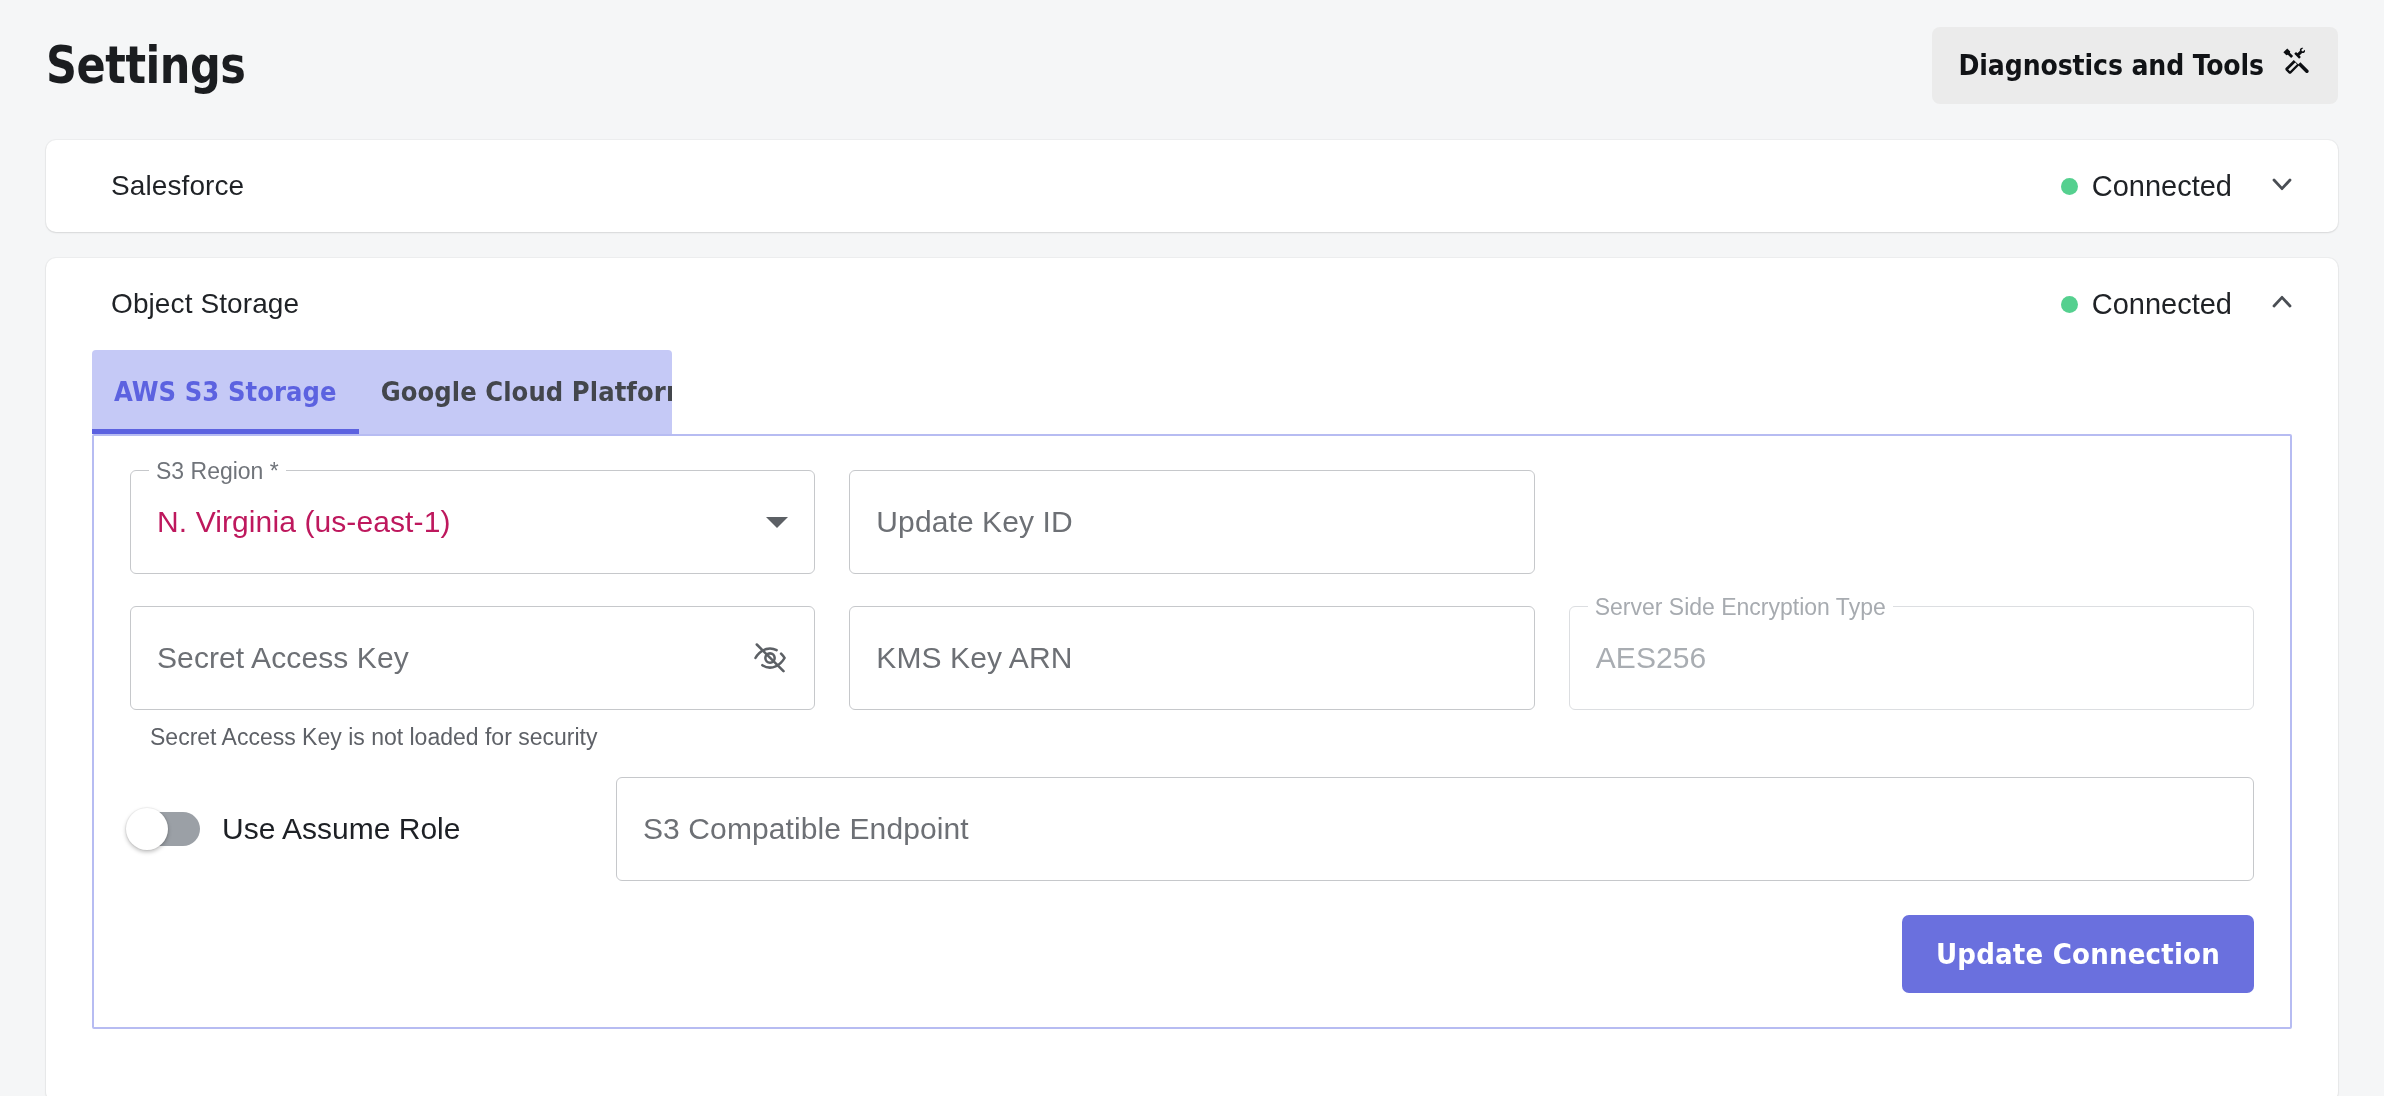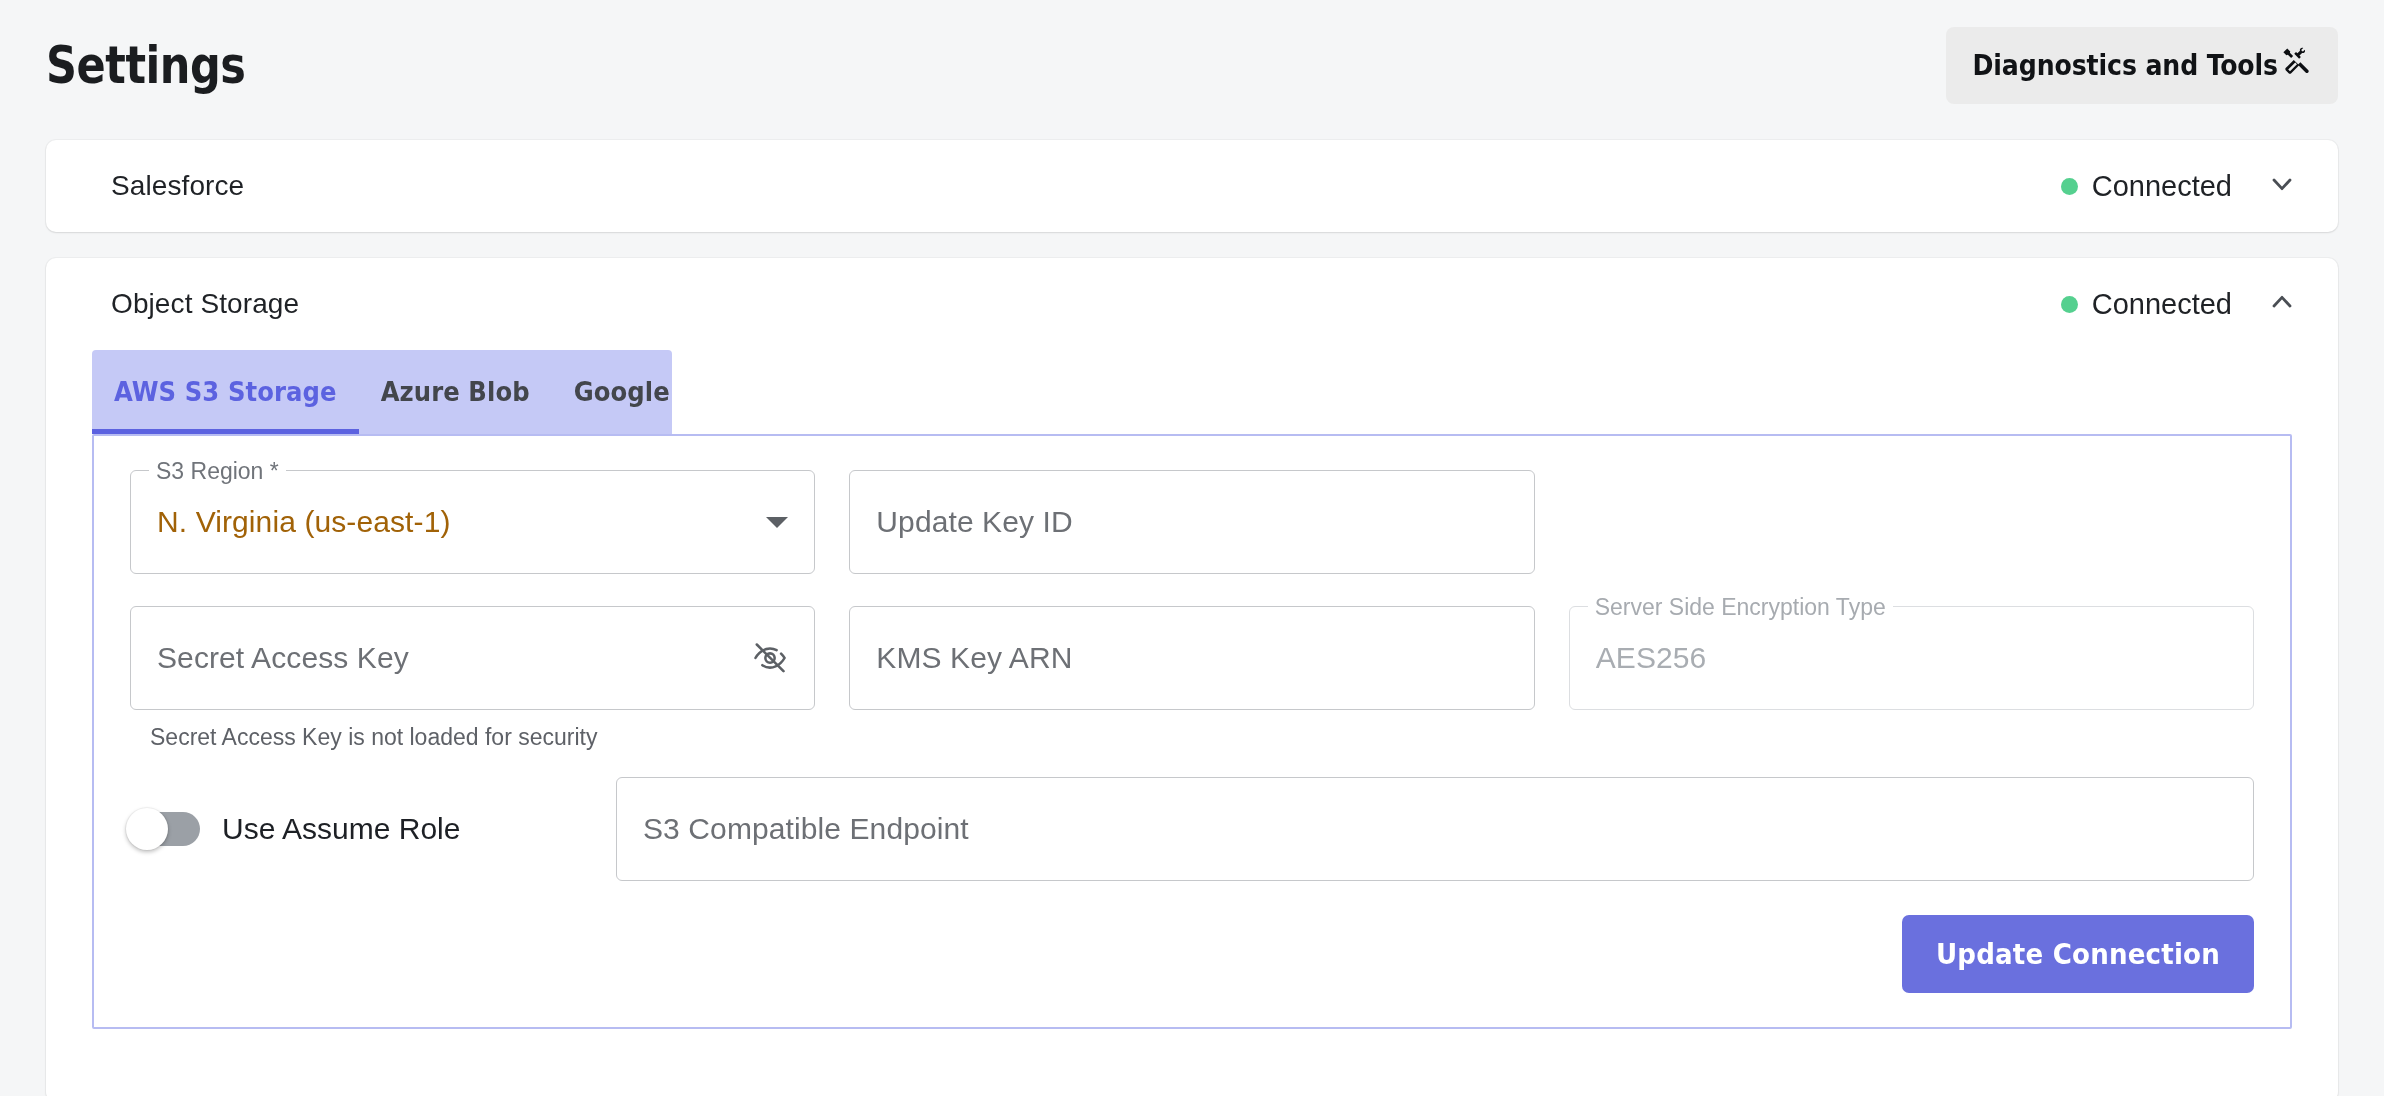--- a/index.html
+++ b/index.html
@@ -32,21 +32,21 @@
     font-weight: 700;
     letter-spacing: -0.5px;
     color: #1b1d20;
     margin: 0;
     transform: scaleX(0.92);
     transform-origin: left center;
   }
   .diag-btn {
     display: inline-flex;
     align-items: center;
-    gap: 4px;
+    gap: 18px;
     background: #ebebeb;
     border: none;
     border-radius: 8px;
     padding: 20px 26px;
     cursor: pointer;
     font-family: "DejaVu Sans Condensed", "Liberation Sans Narrow", "Liberation Sans", sans-serif;
     font-size: 28px;
     font-weight: 700;
     color: #111316;
     letter-spacing: -0.1px;
@@ -158,21 +158,21 @@
     background: #fff;
     padding: 0 7px;
     font-size: 23px;
     color: #70747a;
     line-height: 26px;
     white-space: nowrap;
   }
   .field.disabled .notch { color: #a7abb0; }
   .val {
     font-size: 30px;
-    color: #a16207;
+    color: #be185d;
     letter-spacing: 0.1px;
   }
   .ph {
     font-size: 30px;
     color: #6d7075;
     letter-spacing: 0.1px;
   }
   .field.disabled .val, .field.disabled .ph { color: #a9adb2; }
   .field .trail {
     margin-left: auto;
@@ -296,21 +296,20 @@
         <span class="chev">
           <svg width="32" height="32" viewBox="0 0 24 24" fill="none" stroke="#4a4e54" stroke-width="2.1" stroke-linecap="round" stroke-linejoin="round">
             <polyline points="6 15 12 8.5 18 15"></polyline>
           </svg>
         </span>
       </div>
     </div>
 
     <div class="tabs-row">
       <div class="tab active">AWS S3 Storage</div>
-      <div class="tab">Azure Blob</div>
       <div class="tab">Google Cloud Platform</div>
     </div>
 
     <div class="tab-panel">
 
       <div class="grid">
 
 
         <div class="field">
           <span class="notch">S3 Region *</span>

